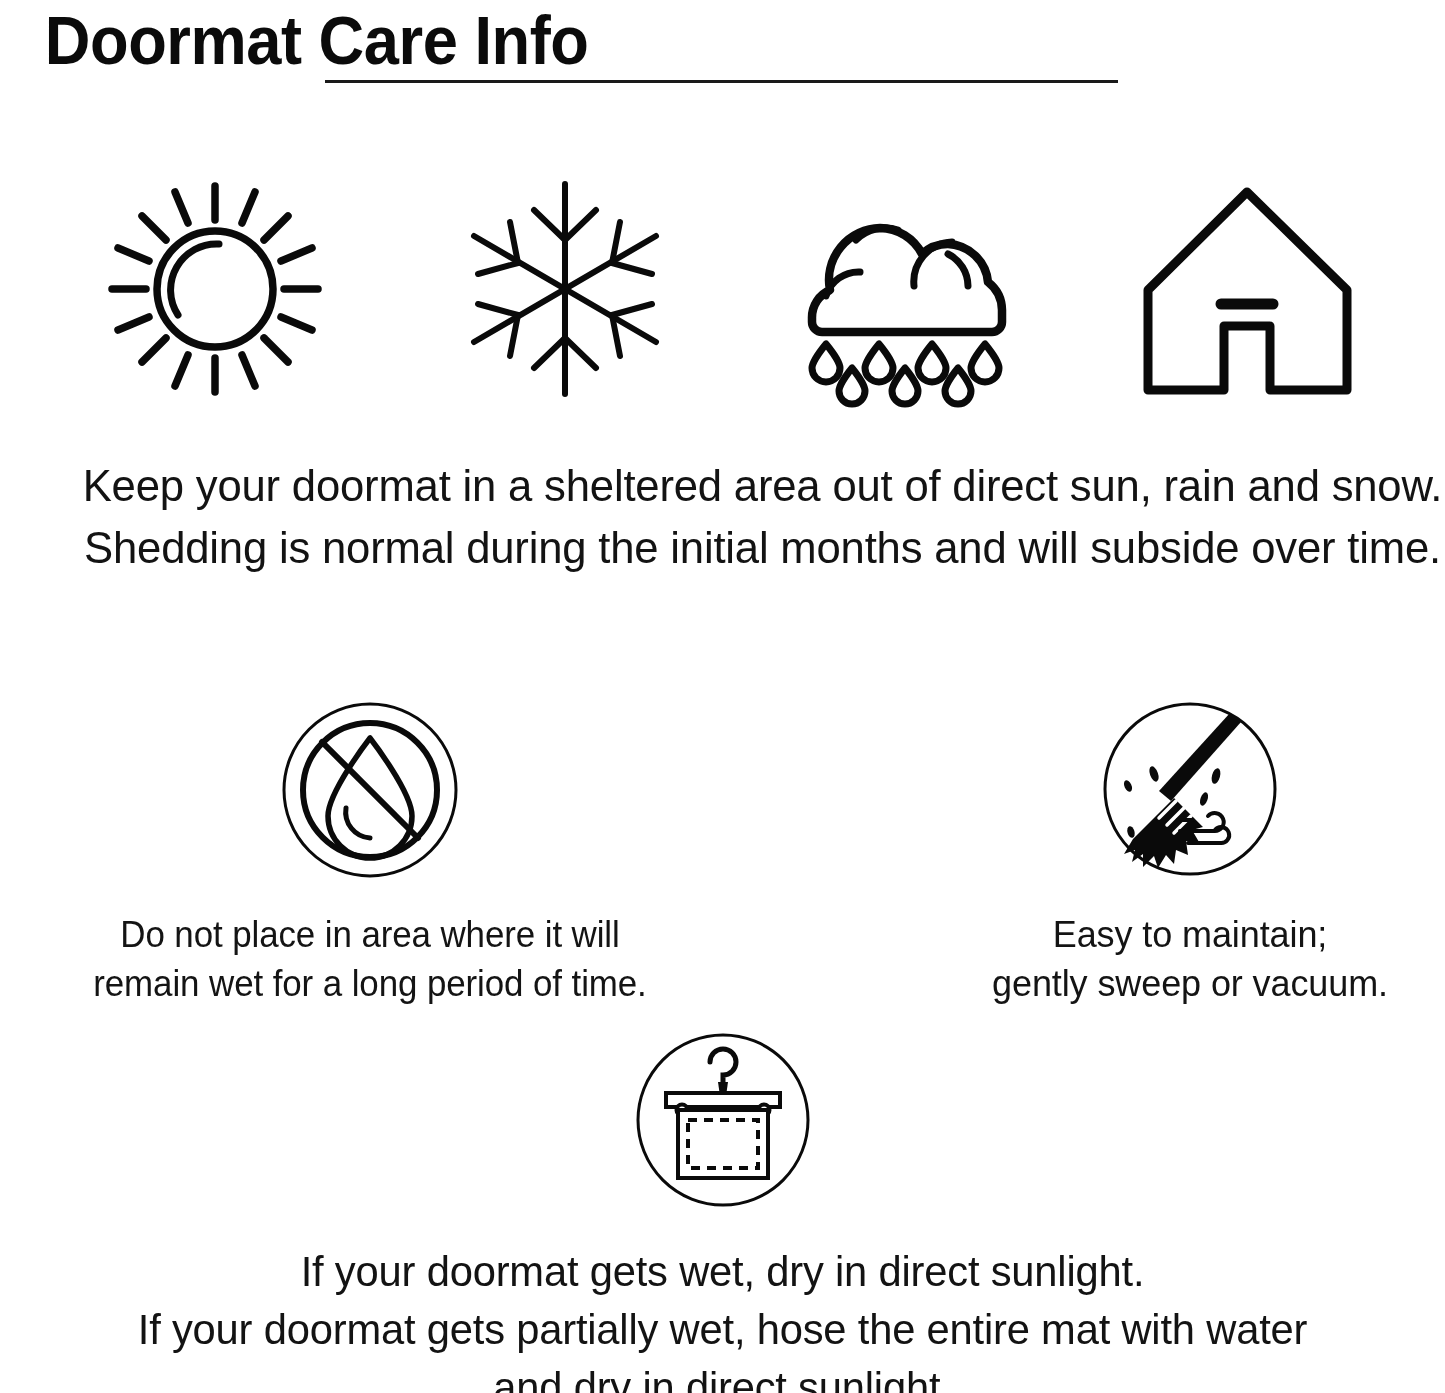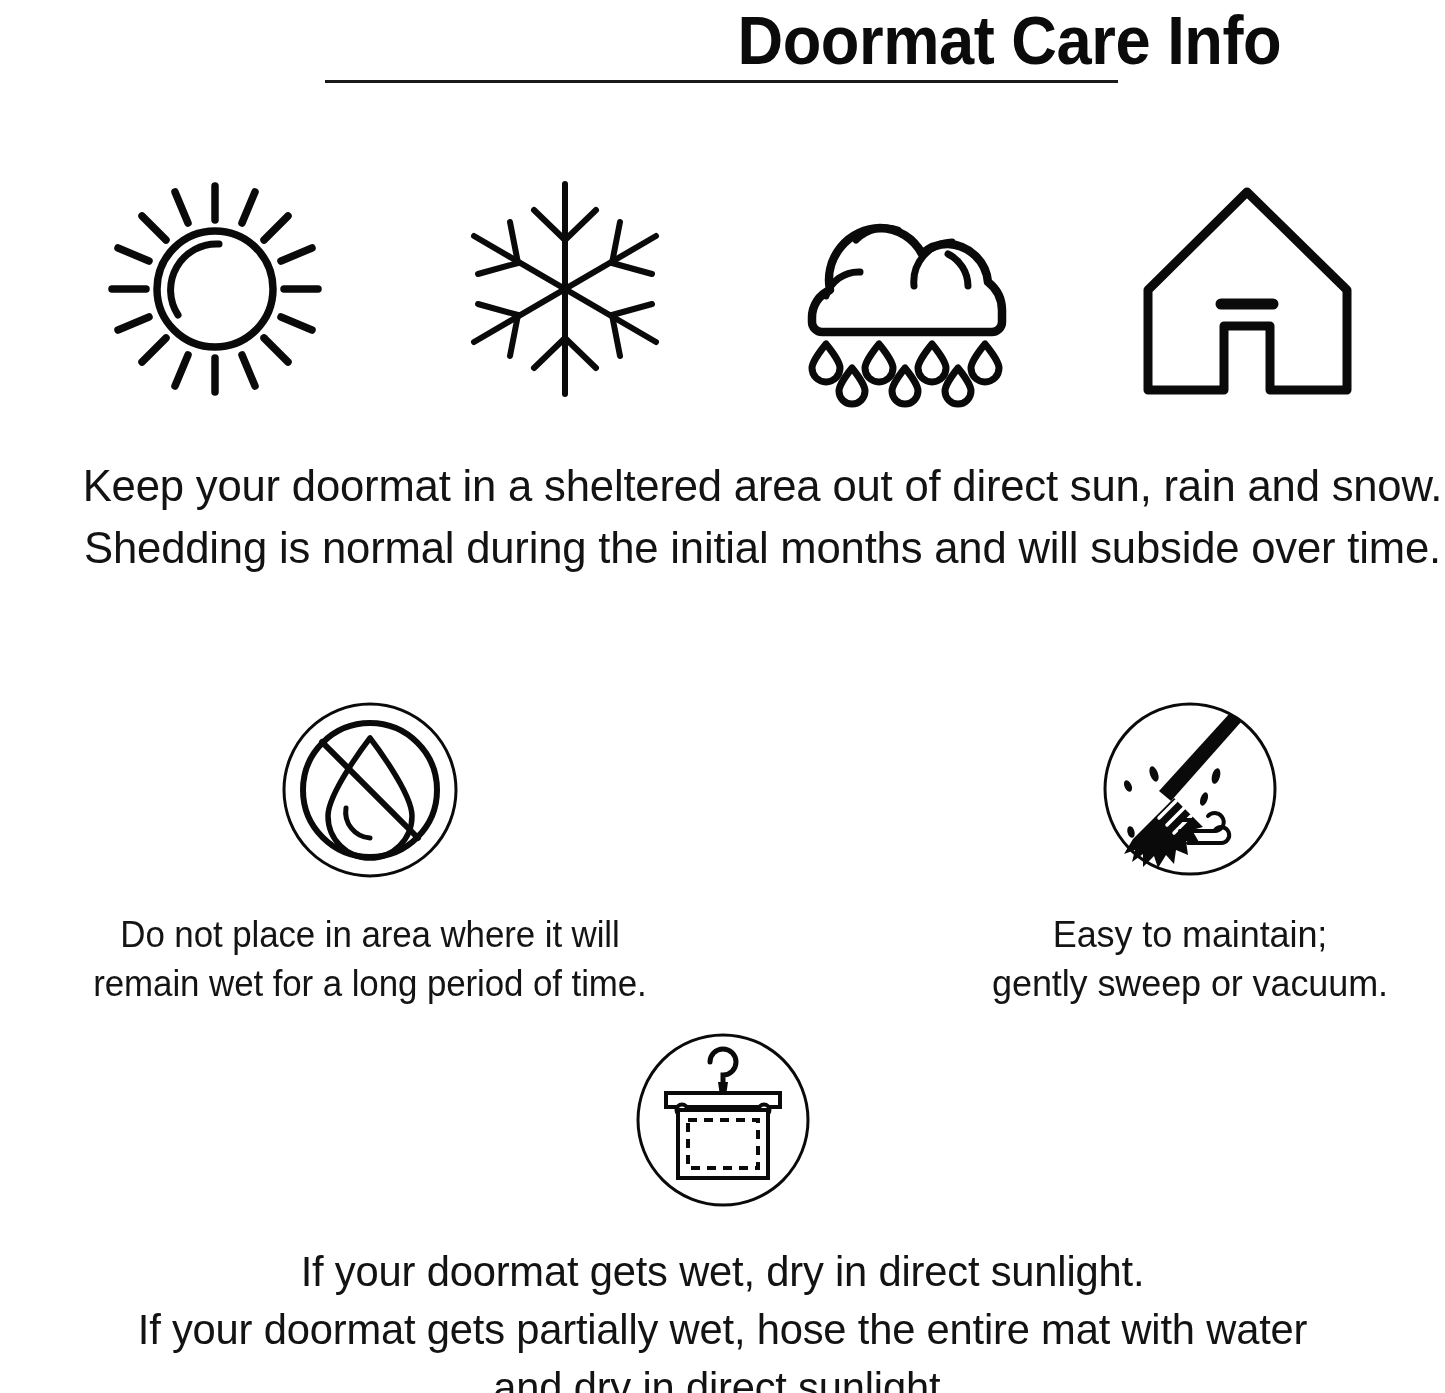--- a/index.html
+++ b/index.html
@@ -15,22 +15,21 @@
     color: #111111;
     overflow: hidden;
   }
 
   
   #title-block {
     position: absolute;
     left: 0;
     top: 0;
     width: 1279px;
-    text-align: right;
-    margin-left: 47px;
+    text-align: left;
   }
   #page-title {
     margin: 0;
     padding-top: 2px;
     font-family: "Liberation Sans Narrow", "Liberation Sans", sans-serif;
     font-weight: bold;
     font-size: 68px;
     line-height: 76px;
     letter-spacing: -0.5px;
     color: #0b0b0b;

